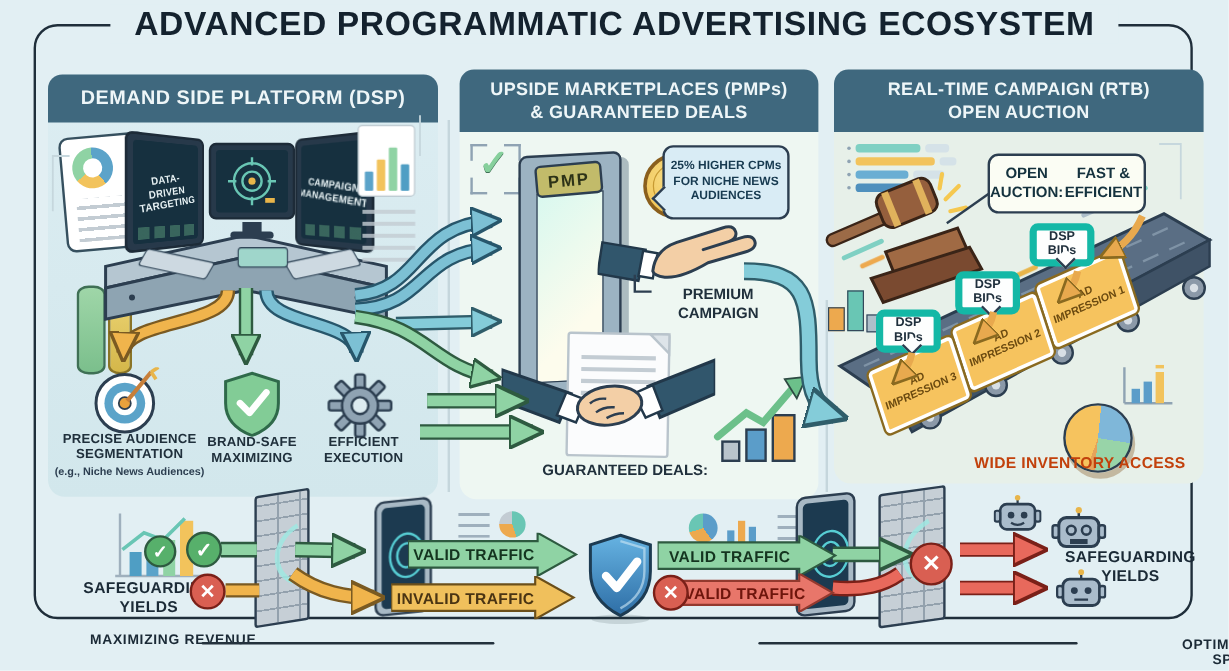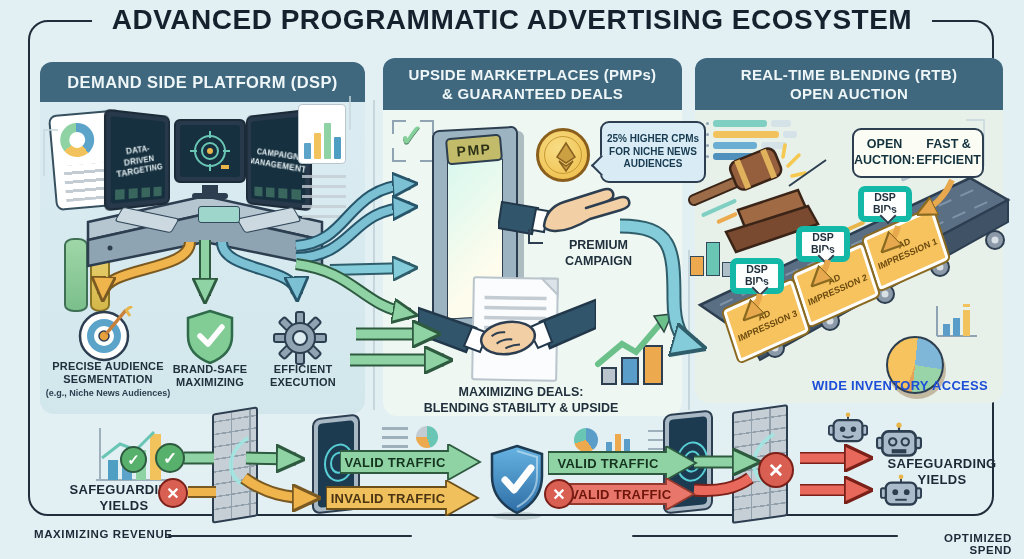--- a/index.html
+++ b/index.html
@@ -6,21 +6,21 @@
   #canvas{position:relative;width:1024px;height:559px;background:#e2eff3;overflow:hidden;
     font-family:"Liberation Sans",sans-serif;color:#1f2e3a;}
   .abs{position:absolute;box-sizing:border-box;}
   .z1{z-index:1}.z2{z-index:2}.z3{z-index:3}.z4{z-index:4}.z5{z-index:5}.z6{z-index:6}
 
   
   .outer-border{left:28px;top:20px;width:966px;height:496px;border:2.5px solid #1f2e3a;border-radius:20px;}
   .title{left:0;top:4px;width:100%;text-align:center;}
   .title span{display:inline-block;background:#e2eff3;padding:0 20px;font-size:28px;font-weight:bold;
     letter-spacing:.5px;color:#14222e;}
-  .foot-label{font-size:11.5px;font-weight:bold;letter-spacing:.6px;color:#1b2a36;}
+  .foot-label{font-size:11.5px;font-weight:bold;letter-spacing:.6px;color:#1b2a36;margin-left:41px;}
   .foot-line{height:2px;background:#23313c;border-radius:2px;}
 
   
   .panel{border-radius:14px;}
   .panel-dsp{left:40px;top:62px;width:325px;height:352px;background:linear-gradient(180deg,#dcedf2,#d2e7ec);}
   .panel-pmp{left:383px;top:58px;width:299px;height:358px;background:#eef7f2;}
   .panel-rtb{left:695px;top:58px;width:308px;height:345px;background:#e7f0e9;}
   .col-header{background:#3f687e;color:#eef6f8;font-weight:bold;text-align:center;
     border-radius:12px 12px 0 0;display:flex;flex-direction:column;justify-content:center;}
   .hdr1{left:40px;top:62px;width:325px;height:40px;font-size:16.5px;letter-spacing:.4px;}
@@ -73,49 +73,49 @@
   .pmp-glow{left:13px;top:30px;width:56px;height:158px;border:1.5px solid #2c3e50;
     background:linear-gradient(135deg,#d9f8ef,#fdfced 70%);}
   .pmp-badge{left:446px;top:136px;width:56px;height:27px;background:#c2bb6a;border:2.5px solid #2c3e50;border-radius:5px;
     transform:rotate(-5deg);display:flex;align-items:center;justify-content:center;
     font-size:14px;font-weight:bold;letter-spacing:1.5px;color:#2e3318;}
   .coin{left:536px;top:128px;width:54px;height:54px;border-radius:50%;
     background:radial-gradient(circle at 40% 35%,#f8dd85,#edba43);border:3px solid #8a5f1d;}
   .coin-ring{left:5px;top:5px;width:38px;height:38px;border:1.5px solid #c79a33;border-radius:50%;}
   .callout{background:#d9ecf5;border:2px solid #2c3e50;border-radius:9px;
     display:flex;align-items:center;justify-content:center;text-align:center;}
-  .cpm-callout{left:600px;top:121px;width:106px;height:62px;font-size:10px;font-weight:bold;
+  .cpm-callout{left:552px;top:121px;width:106px;height:62px;font-size:10px;font-weight:bold;
     color:#173a50;line-height:1.25;padding:3px;}
   .cpm-callout:after{content:"";position:absolute;left:-8px;bottom:8px;width:13px;height:13px;background:#d9ecf5;
     border-left:2px solid #2c3e50;border-bottom:2px solid #2c3e50;transform:rotate(45deg);}
   .premium{left:536px;top:238px;width:125px;font-size:12.5px;font-weight:bold;line-height:1.25;color:#20303c;text-align:center;}
   .deals-label{left:396px;top:384px;width:250px;text-align:center;font-size:12.5px;font-weight:bold;line-height:1.3;color:#20303c;}
 
   
   .prog{left:706px;top:120px;}
   .prog .row{display:flex;align-items:center;gap:4px;margin-bottom:4px;}
   .prog .dot{width:3px;height:3px;border-radius:50%;background:#8fa3b3;}
   .prog .bar{height:7px;border-radius:3px;}
   .prog .tail{height:7px;border-radius:3px;background:#d5e2e8;}
   .auction-callout{left:823px;top:128px;width:132px;height:50px;background:#fbfdf4;font-size:12.5px;font-weight:bold;
-    color:#14323e;line-height:1.25;margin-left:29px;}
+    color:#14323e;line-height:1.25;}
   .ad-card{width:76px;height:54px;background:#f6c35e;border:3px solid #fff;box-shadow:0 0 0 2px #8a6a20;
     border-radius:4px;transform:rotate(-24deg) skewX(-6deg);display:flex;align-items:center;justify-content:center;
     text-align:center;font-size:9px;font-weight:bold;color:#6b4a10;line-height:1.25;padding:2px;}
   .bid-bubble{width:54px;height:36px;background:#fdfefe;border:6px solid #14b8a6;border-radius:7px;
     display:flex;align-items:center;justify-content:center;text-align:center;
     font-size:10.5px;font-weight:bold;color:#20303d;line-height:1.1;}
   .bid-bubble:after{content:"";position:absolute;left:18px;bottom:-6px;width:10px;height:10px;background:#fdfefe;
     border-right:2px solid #2c3e50;border-bottom:2px solid #2c3e50;transform:rotate(45deg);}
   .speed{height:4px;border-radius:2px;transform:rotate(-24deg);}
   .cube{border:1.5px solid #33485a;}
   .pie{left:886px;top:336px;width:58px;height:58px;border-radius:50%;border:2.5px solid #2c3e50;
     background:conic-gradient(from 200deg,#f6c35e 0 46%,#7fb7d9 46% 72%,#98d4a8 72% 96%,#e5a35a 96%);
     box-shadow:2px 5px 0 rgba(150,115,70,.45);}
-  .access{left:800px;top:378px;width:200px;text-align:center;font-size:13px;font-weight:bold;letter-spacing:.3px;color:#1d4ed8;}
+  .access{left:800px;top:378px;width:200px;text-align:center;font-size:13px;font-weight:bold;letter-spacing:.3px;color:#c2410c;}
 
   
   .wall{background-color:#c6cfd6;border:2.5px solid #2c3e50;border-radius:3px;
     background-image:repeating-linear-gradient(0deg,transparent 0 11px,#93a1ad 11px 12.5px),
       repeating-linear-gradient(90deg,transparent 0 17px,#93a1ad 17px 18.5px);}
   .wall1{left:212px;top:410px;width:46px;height:110px;transform:skewY(-9deg);}
   .wall2{left:732px;top:408px;width:56px;height:112px;transform:skewY(-8deg);}
   .phone{background:#a8b9c5;border:2.5px solid #2c3e50;border-radius:8px;padding:4px;transform:skewY(-6deg);}
   .phone2{left:312px;top:416px;width:48px;height:96px;}
   .phone3{left:663px;top:412px;width:50px;height:100px;}
@@ -148,21 +148,21 @@
   <div class="abs sep z1" style="left:688px;top:250px;height:160px;"></div>
 
   <div class="abs col-header hdr1 z2">
     <div>DEMAND SIDE PLATFORM (DSP)</div>
   </div>
   <div class="abs col-header hdr2 z2">
     <div>UPSIDE MARKETPLACES (PMPs)</div>
     <div>&amp; GUARANTEED DEALS</div>
   </div>
   <div class="abs col-header hdr3 z2">
-    <div>REAL-TIME BLENDING (RTB)</div>
+    <div>REAL-TIME CAMPAIGN (RTB)</div>
     <div>OPEN AUCTION</div>
   </div>
 
   <div class="abs doc-card z2">
     <div class="abs donut">
       <div class="abs donut-hole"></div>
       </div>
     <div class="abs doc-lines"></div>
   </div>
   <div class="abs cyl cyl-g z2"></div>
@@ -296,22 +296,21 @@
 
   <svg class="abs z2" style="left:594px;top:308px;" width="82" height="84" viewBox="0 0 82 84">
     <rect x="8" y="60" width="14" height="16" fill="#b9c4cc" stroke="#2c3e50" stroke-width="2"></rect>
     <rect x="28" y="50" width="16" height="26" fill="#5b9dc9" stroke="#2c3e50" stroke-width="2"></rect>
     <rect x="50" y="38" width="18" height="38" fill="#eda94e" stroke="#2c3e50" stroke-width="2"></rect>
     <path d="M4 56 L28 36 L42 44 L66 16" fill="none" stroke="#6cc08a" stroke-width="6" stroke-linecap="round"></path>
     <polygon points="60,8 78,6 70,24" fill="#6cc08a" stroke="#2e4a43" stroke-width="1.5"></polygon>
   </svg>
 
   <div class="abs deals-label z4">
-    <div>MAXIMIZING DEALS:</div>
-    <div>BLENDING STABILITY &amp; UPSIDE</div>
+    <div>GUARANTEED DEALS:</div>
   </div>
 
   <div class="abs prog z2">
     <div class="row">
         <div class="dot"></div>
         <div class="bar" style="width:54px;background:#7fd0c3"></div>
         <div class="tail" style="width:20px"></div>
       </div>
     <div class="row">
         <div class="dot"></div>

